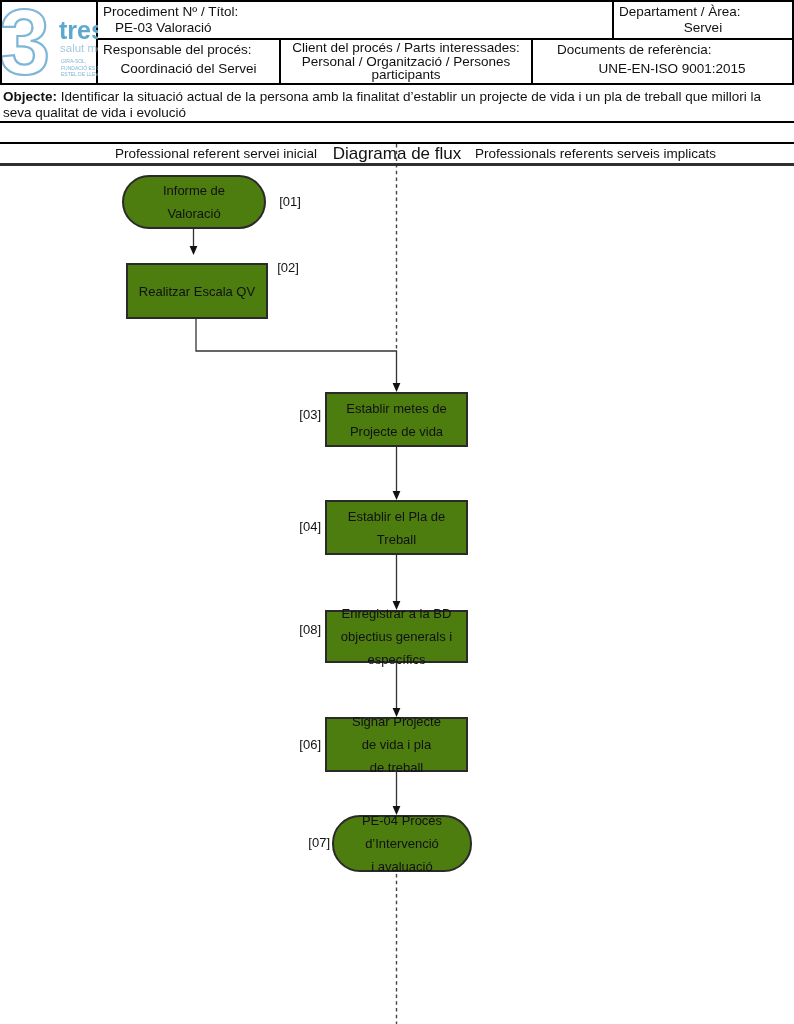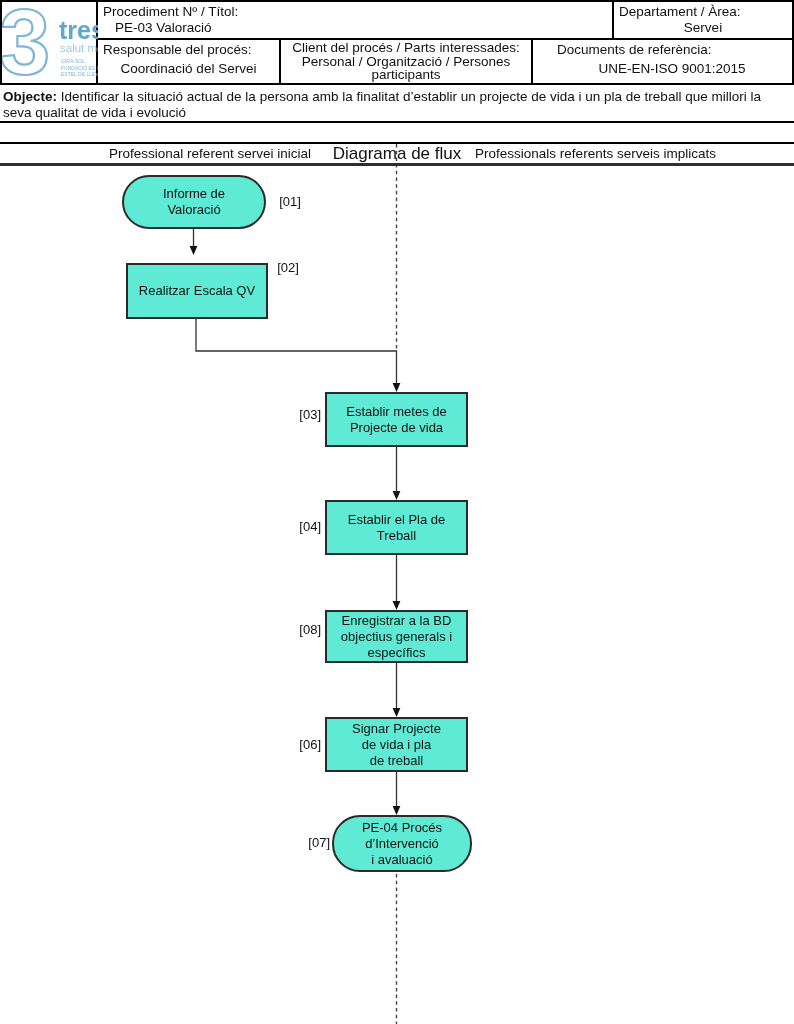--- a/index.html
+++ b/index.html
@@ -20,26 +20,26 @@
   .cell-docs{flex:1;padding-left:24px;}
   .cell .val-indent{padding-left:12px;}
   .cell .val-center{text-align:center;}
   
   .objecte{position:absolute;left:3px;top:89px;width:788px;font-size:13.5px;line-height:16px;z-index:3;}
   .objecte b{font-weight:bold;}
   .rule{position:absolute;left:0;width:794px;background:#000;z-index:3;}
   .diagram-title{position:absolute;left:0;top:126px;width:794px;text-align:center;
                  font-size:17px;z-index:3;margin-top:18px;}
   .col-head{position:absolute;top:146px;font-size:13.5px;text-align:center;z-index:3;}
-  .col-head.left{left:12px;width:396px;}
+  .col-head.left{left:0;width:396px;padding-left:18px;}
   .col-head.right{left:397px;width:397px;}
   
-  .node{position:absolute;background:#5eead4;border:2px solid #2a2a2a;box-sizing:border-box;
+  .node{position:absolute;background:#4d7c0f;border:2px solid #2a2a2a;box-sizing:border-box;
         display:flex;align-items:center;justify-content:center;text-align:center;
-        font-size:13px;line-height:16px;z-index:2;}
+        font-size:13px;line-height:23px;z-index:2;}
   .node .node-text{white-space:pre-line;}
   .terminator{border-radius:28px;}
   .step-label{position:absolute;font-size:13px;z-index:2;width:30px;}
   .lbl-right{text-align:center;}
   .lbl-left{text-align:right;}
   svg.connectors{position:absolute;left:0;top:0;z-index:1;pointer-events:none;}
   svg.logo{position:absolute;left:0;top:0;}
 </style>
 </head>
 <body>

